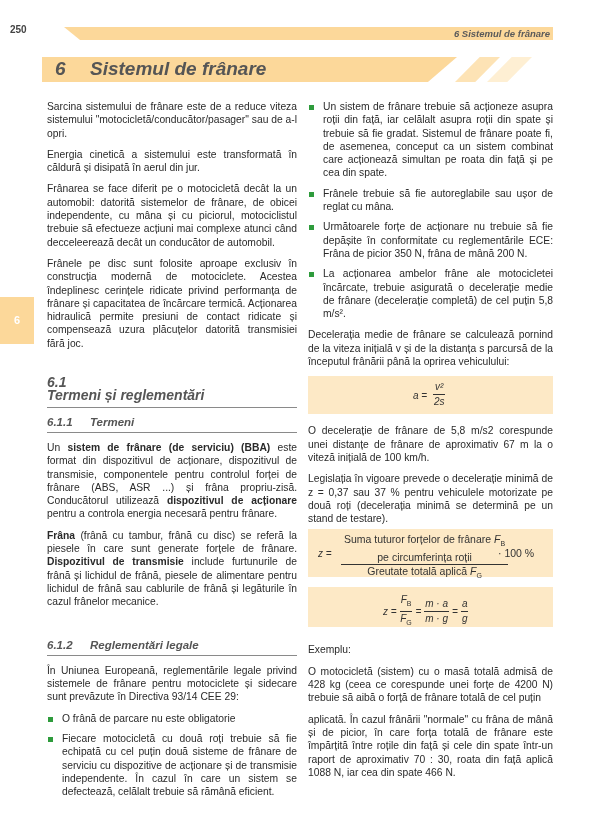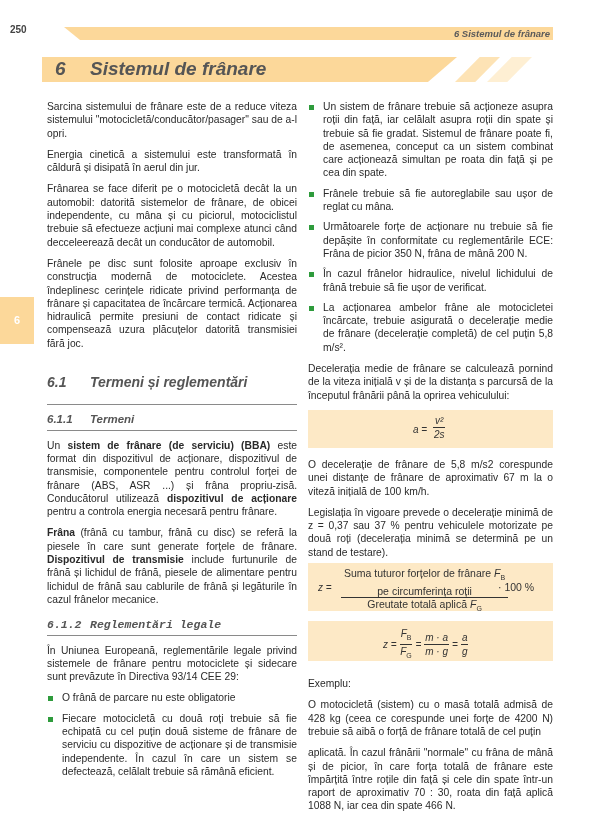--- a/index.html
+++ b/index.html
@@ -23,21 +23,21 @@
 
   .side-tab { position:absolute; left:0; top:297px; width:34px; height:47px; background:#fcd89a; }
   .side-tab span { display:block; text-align:center; line-height:47px; font-size:11px; font-weight:bold; color:#fff; }
 
   .col { position:absolute; font-size:10.3px; line-height:13.3px; text-align:justify; }
   .col-left { left:47px; top:100px; width:250px; }
   .col-right { left:308px; top:100px; width:245px; }
   .col p { margin-bottom:8px; }
   .col b { font-weight:bold; }
 
-  .h2 { font-size:14px; font-weight:bold; font-style:italic; color:#555; padding-bottom:15px; border-bottom:1.5px solid #8a8a8a; margin-top:20px; margin-bottom:8px; display:flex; }
+  .h2 { font-size:14px; font-weight:bold; font-style:italic; color:#555; padding-bottom:4px; border-bottom:1.5px solid #8a8a8a; margin-top:20px; margin-bottom:8px; display:flex;flex-direction:column; }
   .h2 .num { width:43px; }
   .h3 { font-size:11.5px; font-weight:bold; font-style:italic; color:#555; padding-bottom:3px; border-bottom:1.5px solid #8a8a8a; margin-bottom:8px; display:flex; }
   .h3 .num { width:43px; }
 
   ul.bullets { list-style:none; margin-bottom:8px; }
   ul.bullets li { position:relative; padding-left:15px; margin-bottom:7px; }
   ul.bullets li::before { content:""; position:absolute; left:1px; top:5px; width:5px; height:5px; background:#2e9b3c; }
 
   .formula { background:#fde9c6; margin:4px 0 10px 0; text-align:center; color:#333; }
   .f1 { height:38px; position:relative; }
@@ -86,38 +86,37 @@
 
   <div class="h3">
     <span class="num">6.1.1</span>
     <span>Termeni</span>
   </div>
 
   <p><span>Un </span><b>sistem de frânare (de serviciu) (BBA)</b><span> este format din dispozitivul de acționare, dispozitivul de transmisie, componentele pentru controlul forței de frânare (ABS, ASR ...) și frâna propriu-zisă. Conducătorul utilizează </span><b>dispozitivul de acționare</b><span> pentru a controla energia necesară pentru frânare.</span></p>
 
   <p><b>Frâna</b><span> (frână cu tambur, frână cu disc) se referă la piesele în care sunt generate forțele de frânare. </span><b>Dispozitivul de transmisie</b><span> include furtunurile de frână și lichidul de frână, piesele de alimentare pentru lichidul de frână sau cablurile de frână și legăturile în cazul frânelor mecanice.</span></p>
 
-  <div class="h3" style="margin-top:12px;font-family:Liberation Mono, monospace;">
+  <div class="h3" style="margin-top:30px;">
     <span class="num">6.1.2</span>
     <span>Reglementări legale</span>
   </div>
 
   <p>În Uniunea Europeană, reglementările legale privind sistemele de frânare pentru motociclete și sidecare sunt prevăzute în Directiva 93/14 CEE 29:</p>
   <ul class="bullets">
     <li>O frână de parcare nu este obligatorie</li>
     <li>Fiecare motocicletă cu două roți trebuie să fie echipată cu cel puțin două sisteme de frânare de serviciu cu dispozitive de acționare și de transmisie independente. În cazul în care un sistem se defectează, celălalt trebuie să rămână eficient.</li>
   </ul>
 </div>
 
 <div class="col col-right">
   <ul class="bullets">
     <li>Un sistem de frânare trebuie să acționeze asupra roții din față, iar celălalt asupra roții din spate și trebuie să fie gradat. Sistemul de frânare poate fi, de asemenea, conceput ca un sistem combinat care acționează simultan pe roata din față și pe cea din spate.</li>
     <li>Frânele trebuie să fie autoreglabile sau ușor de reglat cu mâna.</li>
     <li>Următoarele forțe de acționare nu trebuie să fie depășite în conformitate cu reglementările ECE: Frâna de picior 350 N, frâna de mână 200 N.</li>
-    <li>În cazul frânelor hidraulice, nivelul lichidului de frână trebuie să fie ușor de verificat.</li>
     <li>La acționarea ambelor frâne ale motocicletei încărcate, trebuie asigurată o decelerație medie de frânare (decelerație completă) de cel puțin 5,8 m/s².</li>
   </ul>
 
   <p>Decelerația medie de frânare se calculează pornind de la viteza inițială v și de la distanța s parcursă de la începutul frânării până la oprirea vehiculului:</p>
 
   <div class="formula f1">
     <span class="lhs">a =</span>
     <span class="frac">
       <div class="top">v²</div>
       <div>2s</div>

